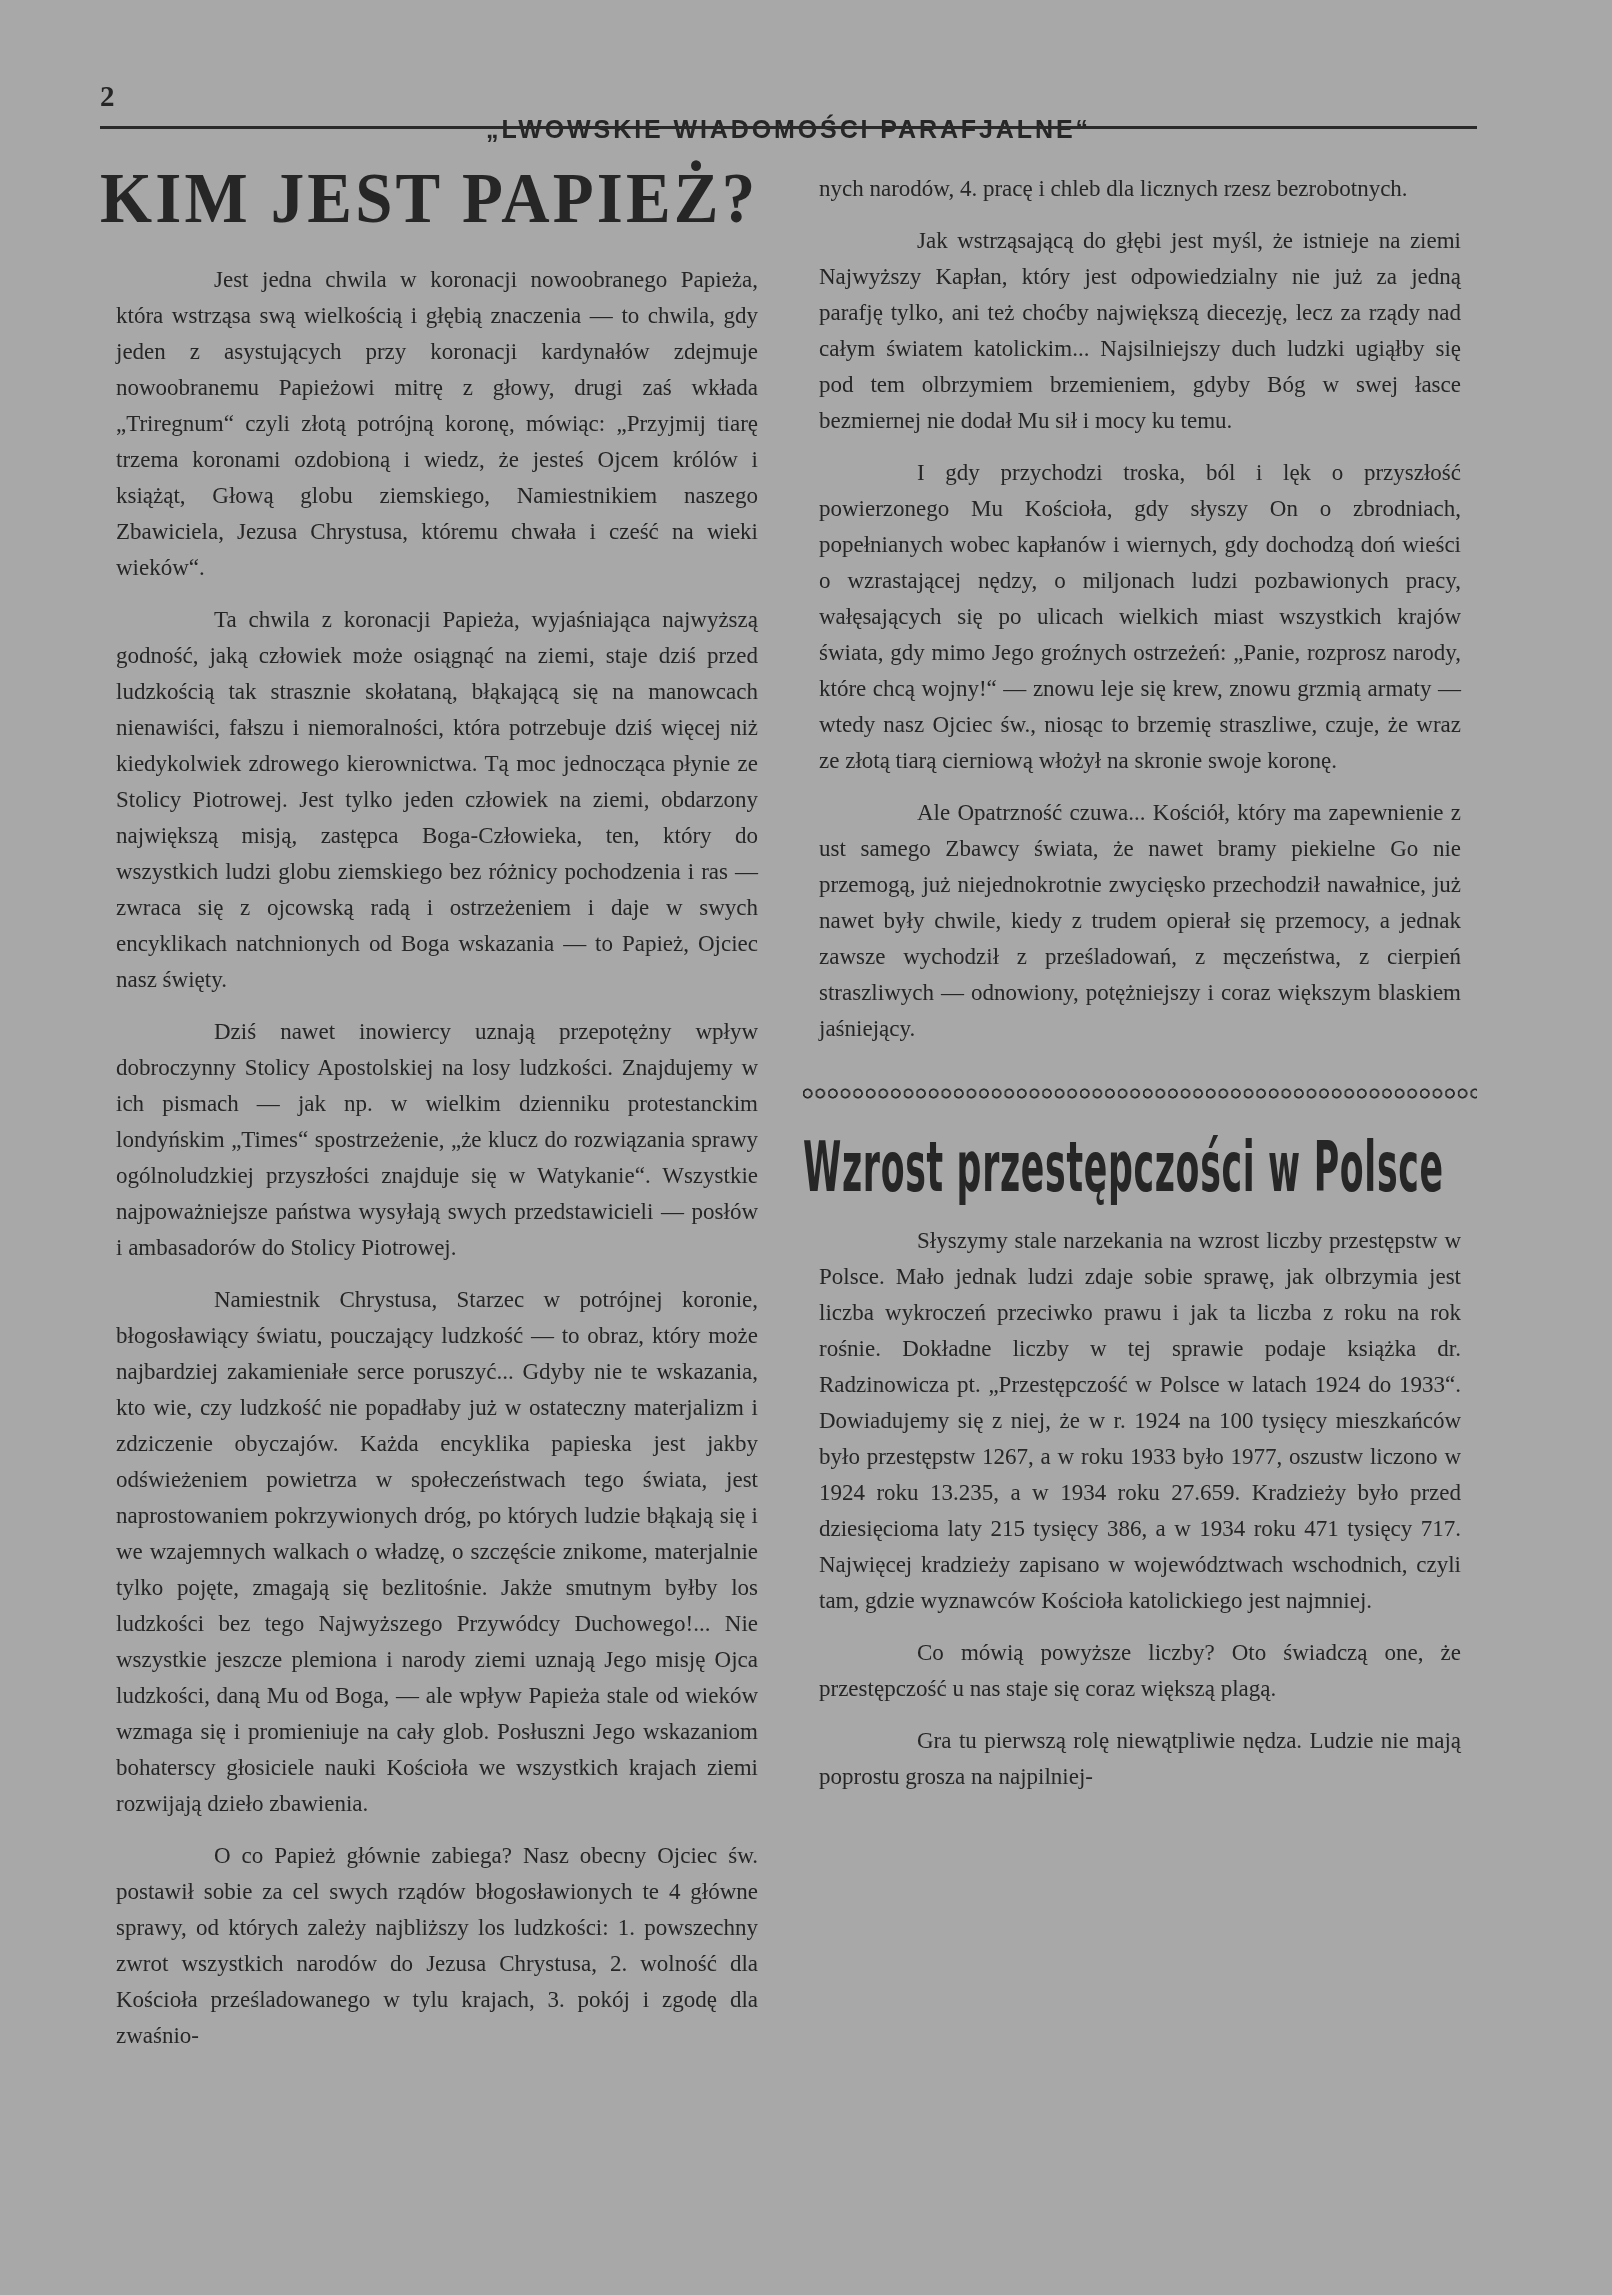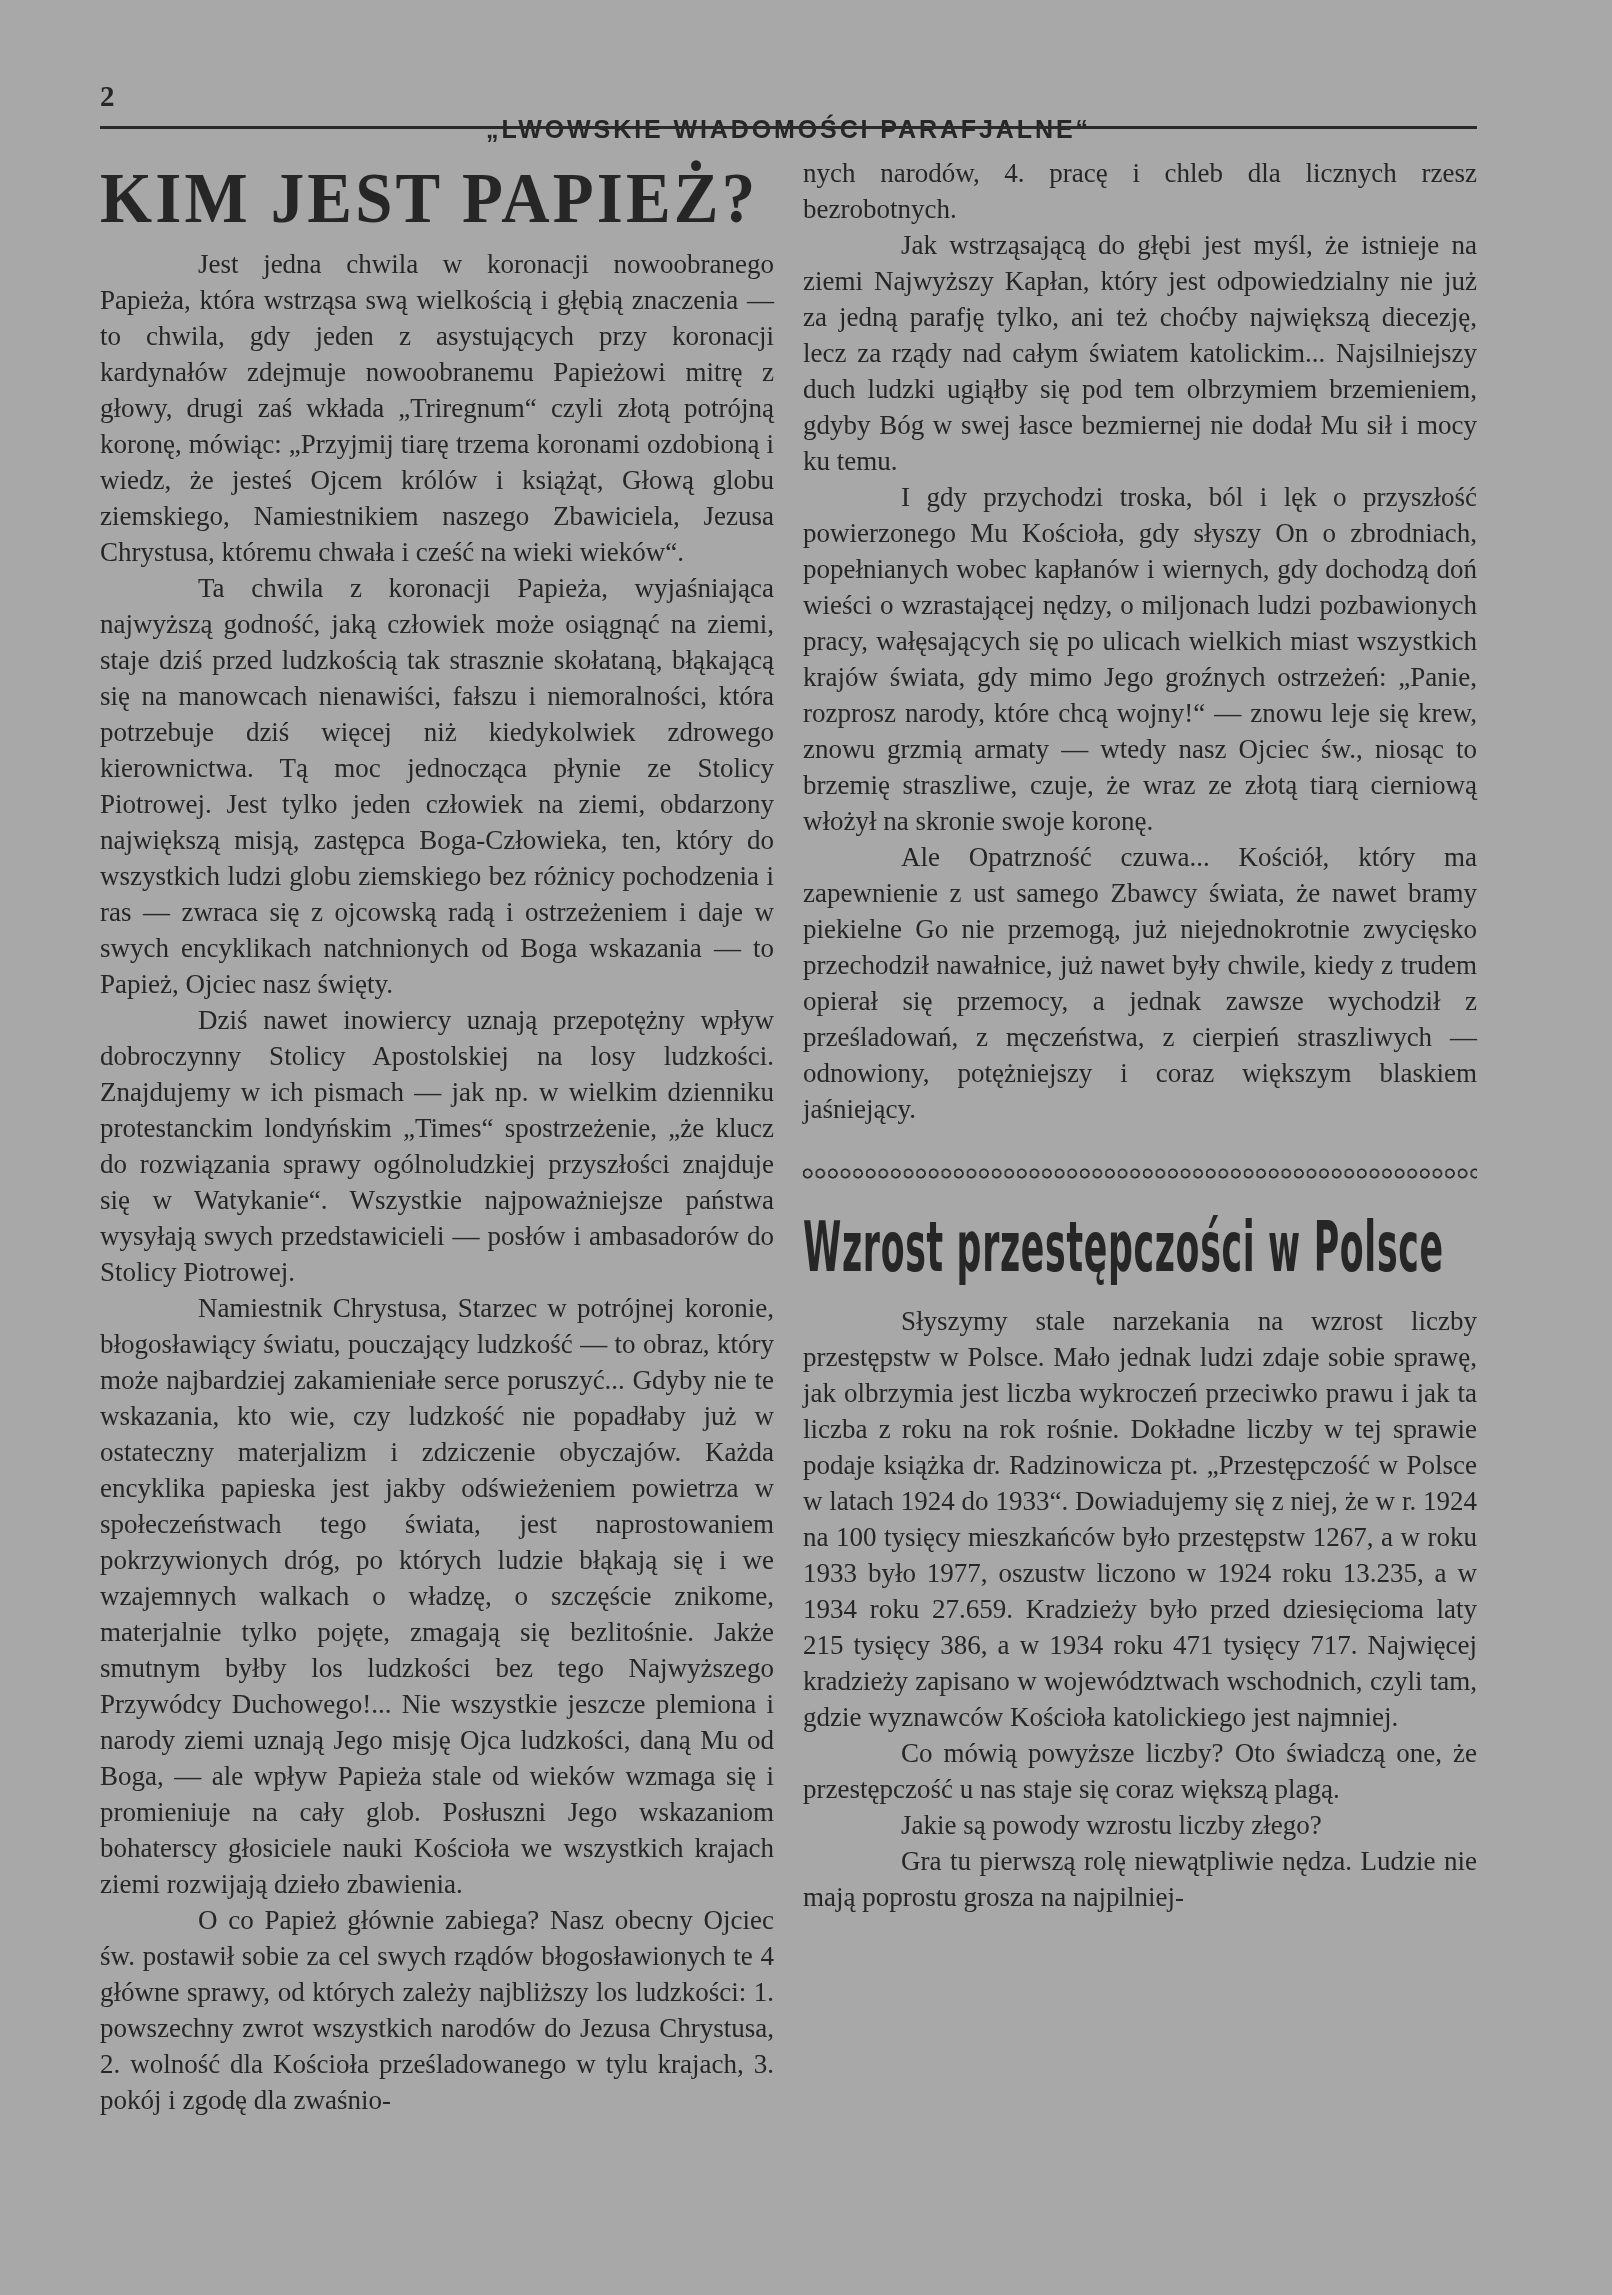--- a/index.html
+++ b/index.html
@@ -16,21 +16,21 @@
   .header-rule { position:absolute; left:100px; top:126px; width:1377px; height:3.4px; background:#2a2a2a; }
   .column { position:absolute; top:155px; width:674px; }
   .col-left { left:100px; }
   .col-right { left:803px; }
   .article-title-1 {
     font-family:"Liberation Serif","DejaVu Serif",serif;
     font-size:72px; font-weight:bold; letter-spacing:3.4px;
     margin:0; line-height:86px; white-space:nowrap; transform:scaleX(0.93); transform-origin:left;
   }
   p.body {
-    margin:0; font-size:27px; line-height:36px;
+    margin:16px; font-size:23px; line-height:36px;
     text-align:justify; hyphens:manual; text-indent:0;
   }
   p.body.indent { text-indent:98px; }
   .ornament-rule {
     margin:40px 0 23px 0; height:12.6px;
     background:
       radial-gradient(circle at 4.6px 6.3px, transparent 2.9px, #2a2a2a 3.4px, #2a2a2a 4.6px, transparent 5.2px) 0 0/12.6px 12.6px repeat-x;
   }
   .article-title-2 {
     font-family:"DejaVu Sans","Liberation Sans",sans-serif; font-weight:bold;
@@ -61,16 +61,15 @@
   <p class="body">nych narodów, 4. pracę i chleb dla licznych rzesz bezrobotnych.</p>
   <p class="body indent">Jak wstrząsającą do głębi jest myśl, że istnieje na ziemi Najwyższy Kapłan, który jest odpowiedzialny nie już za jedną parafję tylko, ani też choćby największą diecezję, lecz za rządy nad całym światem katolickim... Najsilniejszy duch ludzki ugiąłby się pod tem olbrzymiem brzemieniem, gdyby Bóg w swej łasce bezmiernej nie dodał Mu sił i mocy ku temu.</p>
   <p class="body indent">I gdy przychodzi troska, ból i lęk o przyszłość powierzonego Mu Kościoła, gdy słyszy On o zbrodniach, popełnianych wobec kapłanów i wiernych, gdy dochodzą doń wieści o wzrastającej nędzy, o miljonach ludzi pozbawionych pracy, wałęsających się po ulicach wielkich miast wszystkich krajów świata, gdy mimo Jego groźnych ostrzeżeń: „Panie, rozprosz narody, które chcą wojny!“ — znowu leje się krew, znowu grzmią armaty — wtedy nasz Ojciec św., niosąc to brzemię straszliwe, czuje, że wraz ze złotą tiarą cierniową włożył na skronie swoje koronę.</p>
   <p class="body indent">Ale Opatrzność czuwa... Kościół, który ma zapewnienie z ust samego Zbawcy świata, że nawet bramy piekielne Go nie przemogą, już niejednokrotnie zwycięsko przechodził nawałnice, już nawet były chwile, kiedy z trudem opierał się przemocy, a jednak zawsze wychodził z prześladowań, z męczeństwa, z cierpień straszliwych — odnowiony, potężniejszy i coraz większym blaskiem jaśniejący.</p>
 
   <div class="ornament-rule"></div>
 
   <h2 class="article-title-2">Wzrost przestępczości w Polsce</h2>
   <p class="body indent">Słyszymy stale narzekania na wzrost liczby przestępstw w Polsce. Mało jednak ludzi zdaje sobie sprawę, jak olbrzymia jest liczba wykroczeń przeciwko prawu i jak ta liczba z roku na rok rośnie. Dokładne liczby w tej sprawie podaje książka dr. Radzinowicza pt. „Przestępczość w Polsce w latach 1924 do 1933“. Dowiadujemy się z niej, że w r. 1924 na 100 tysięcy mieszkańców było przestępstw 1267, a w roku 1933 było 1977, oszustw liczono w 1924 roku 13.235, a w 1934 roku 27.659. Kradzieży było przed dziesięcioma laty 215 tysięcy 386, a w 1934 roku 471 tysięcy 717. Najwięcej kradzieży zapisano w województwach wschodnich, czyli tam, gdzie wyznawców Kościoła katolickiego jest najmniej.</p>
   <p class="body indent">Co mówią powyższe liczby? Oto świadczą one, że przestępczość u nas staje się coraz większą plagą.</p>
-  <p class="body indent">Jakie są powody wzrostu liczby złego?</p>
   <p class="body indent">Gra tu pierwszą rolę niewątpliwie nędza. Ludzie nie mają poprostu grosza na najpilniej-</p>
 </div>
 
 
 </body></html>

